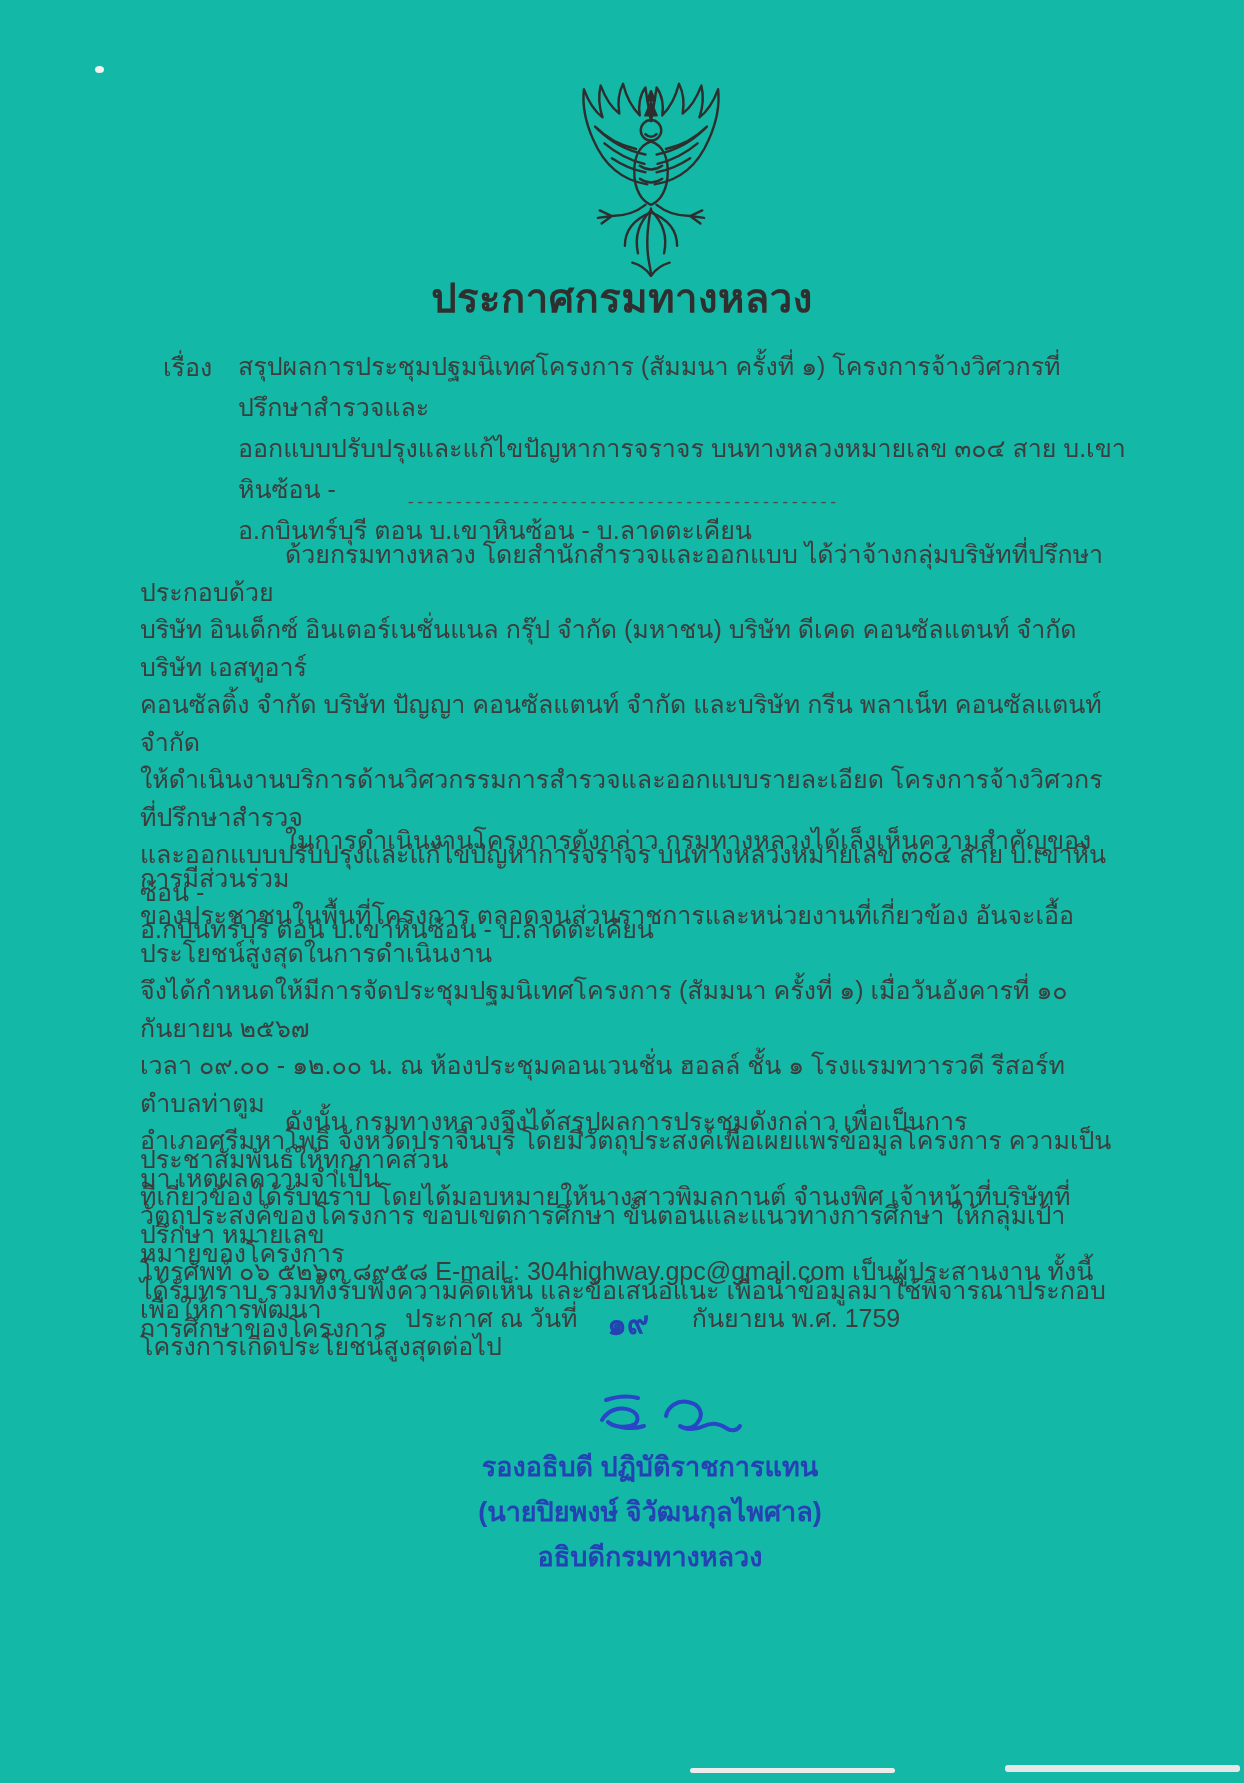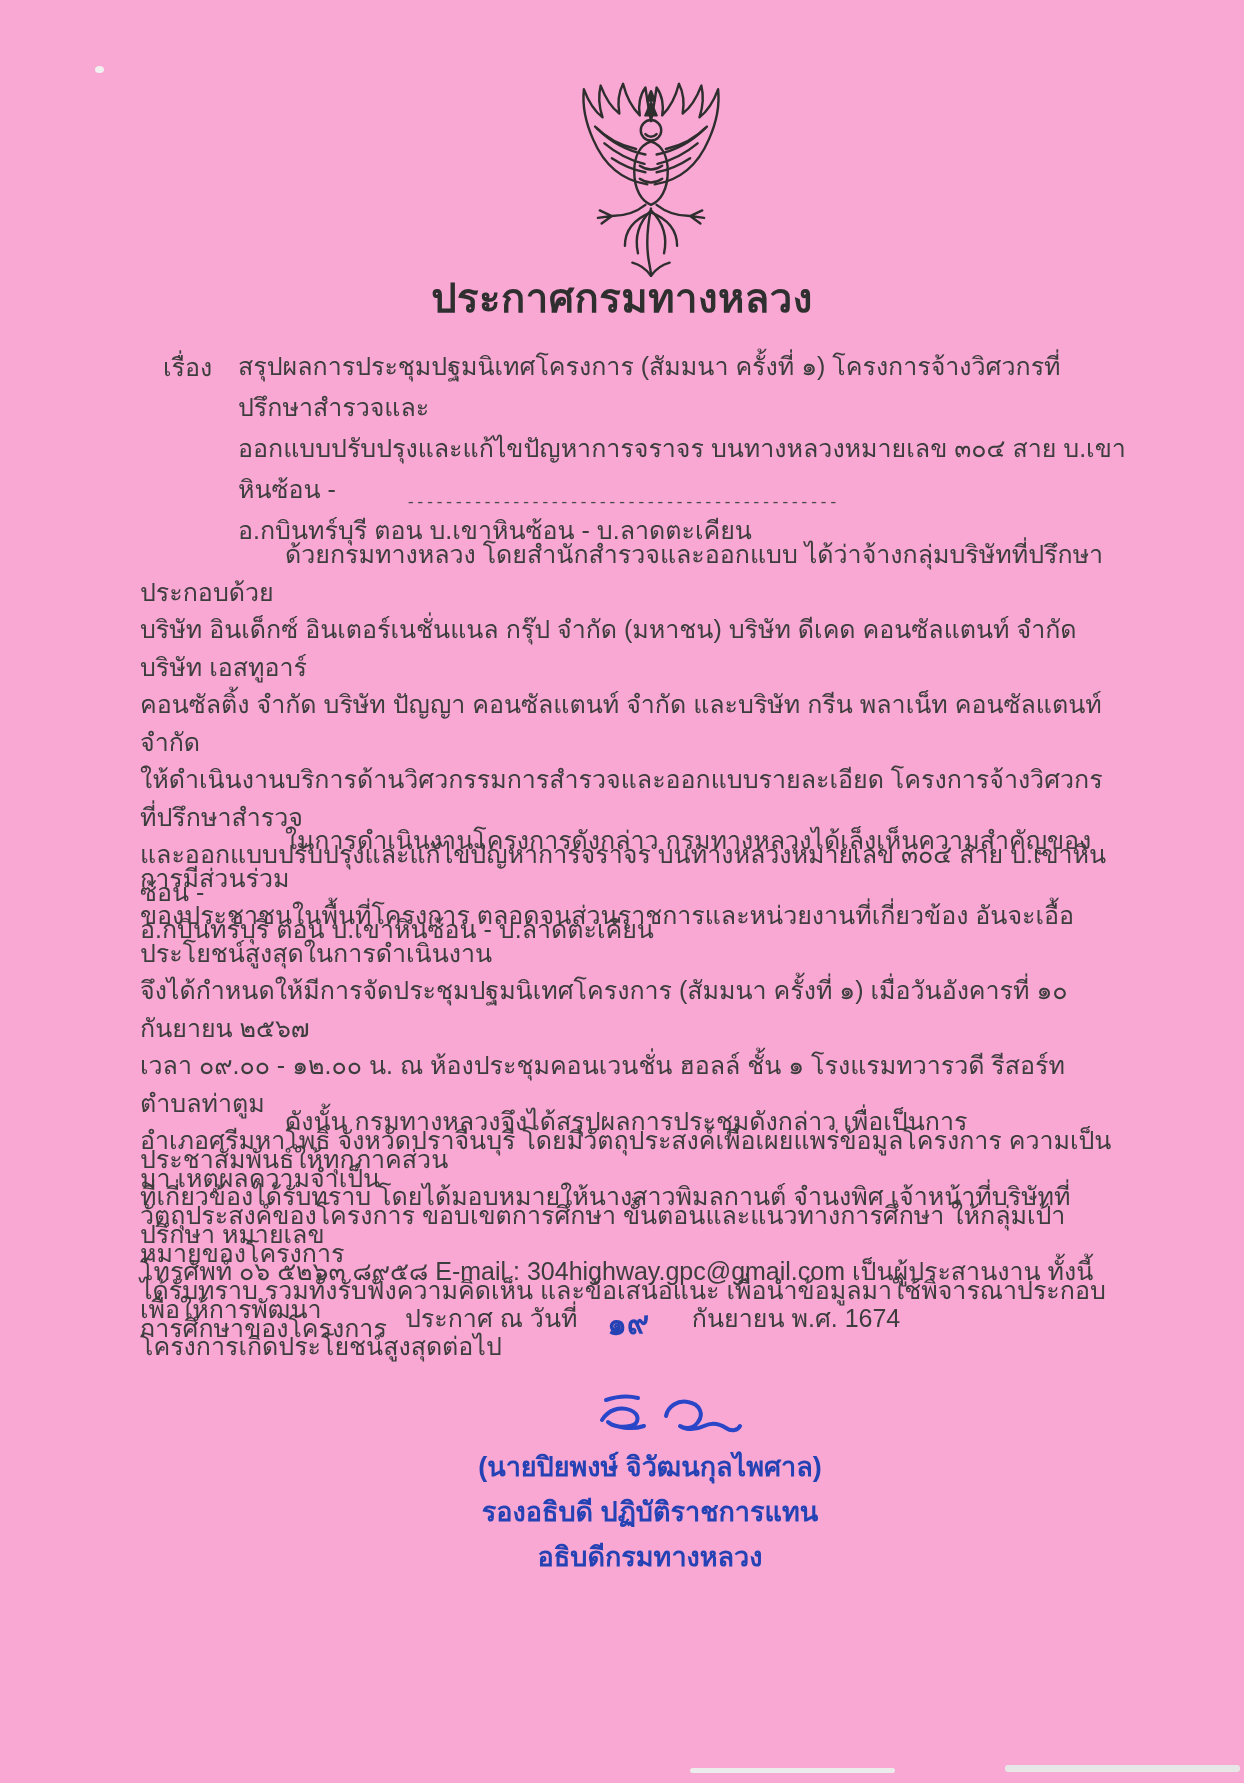--- a/index.html
+++ b/index.html
@@ -1,20 +1,20 @@
 <!DOCTYPE html>
 <html><head>
 <meta charset="utf-8">
 <style>
   html,body{margin:0;padding:0;background:#f2f2f2;}
   .page{
     position:relative;
     width:1244px;height:1783px;
     margin:0 auto;
-    background:#f9a8d4;
+    background:#14b8a6;
     font-family:"Liberation Sans","DejaVu Sans",sans-serif;
     color:#3d3d3d;
     overflow:hidden;
   }
   .emblem{
     position:absolute;left:556px;top:80px;width:190px;height:205px;
   }
   .doc-title{
     position:absolute;left:0;top:266px;width:100%;
     text-align:center;
@@ -143,34 +143,34 @@
 วัตถุประสงค์ของโครงการ ขอบเขตการศึกษา ขั้นตอนและแนวทางการศึกษา ให้กลุ่มเป้าหมายของโครงการ
 ได้รับทราบ รวมทั้งรับฟังความคิดเห็น และข้อเสนอแนะ เพื่อนำข้อมูลมาใช้พิจารณาประกอบการศึกษาของโครงการ</p>
   <p class="body-para para-3">ดังนั้น กรมทางหลวงจึงได้สรุปผลการประชุมดังกล่าว เพื่อเป็นการประชาสัมพันธ์ให้ทุกภาคส่วน
 ที่เกี่ยวข้องได้รับทราบ โดยได้มอบหมายให้นางสาวพิมลกานต์ จำนงพิศ เจ้าหน้าที่บริษัทที่ปรึกษา หมายเลข
 โทรศัพท์ ๐๖ ๕๒๖๓ ๘๙๕๘ E-mail : 304highway.gpc@gmail.com เป็นผู้ประสานงาน ทั้งนี้ เพื่อให้การพัฒนา
 โครงการเกิดประโยชน์สูงสุดต่อไป</p>
 
   <div class="date-line">
     <span class="date-prefix">ประกาศ ณ วันที่</span>
     <span class="handwritten-day">๑๙</span>
-    <span class="date-suffix">กันยายน พ.ศ. 1674</span>
+    <span class="date-suffix">กันยายน พ.ศ. 1759</span>
   </div>
 
   <svg class="signature-scribble" viewBox="0 0 155 58" xmlns="http://www.w3.org/2000/svg">
     <g fill="none" stroke="#2946c8" stroke-width="4" stroke-linecap="round" stroke-linejoin="round">
       <path d="M18,14 C30,10 42,10 50,12"></path>
       <path d="M14,34 C20,24 32,20 42,24 C52,28 52,38 42,40 C34,42 24,40 20,36 C28,42 44,44 56,40"></path>
       <path d="M78,30 C80,20 90,14 100,16 C112,18 116,28 110,36 C106,42 98,44 92,40 C98,44 108,44 116,40 C124,36 132,38 138,42 C144,46 150,44 152,40"></path>
     </g>
   </svg>
 
   <div class="signatory-block">
+    <div>รองอธิบดี ปฏิบัติราชการแทน</div>
     <div>(นายปิยพงษ์  จิวัฒนกุลไพศาล)</div>
-    <div>รองอธิบดี ปฏิบัติราชการแทน</div>
     <div>อธิบดีกรมทางหลวง</div>
   </div>
 
   <div class="speck"></div>
   <div class="smudge s1"></div>
   <div class="smudge s2"></div>
 
 </div>
 
 </body></html>

